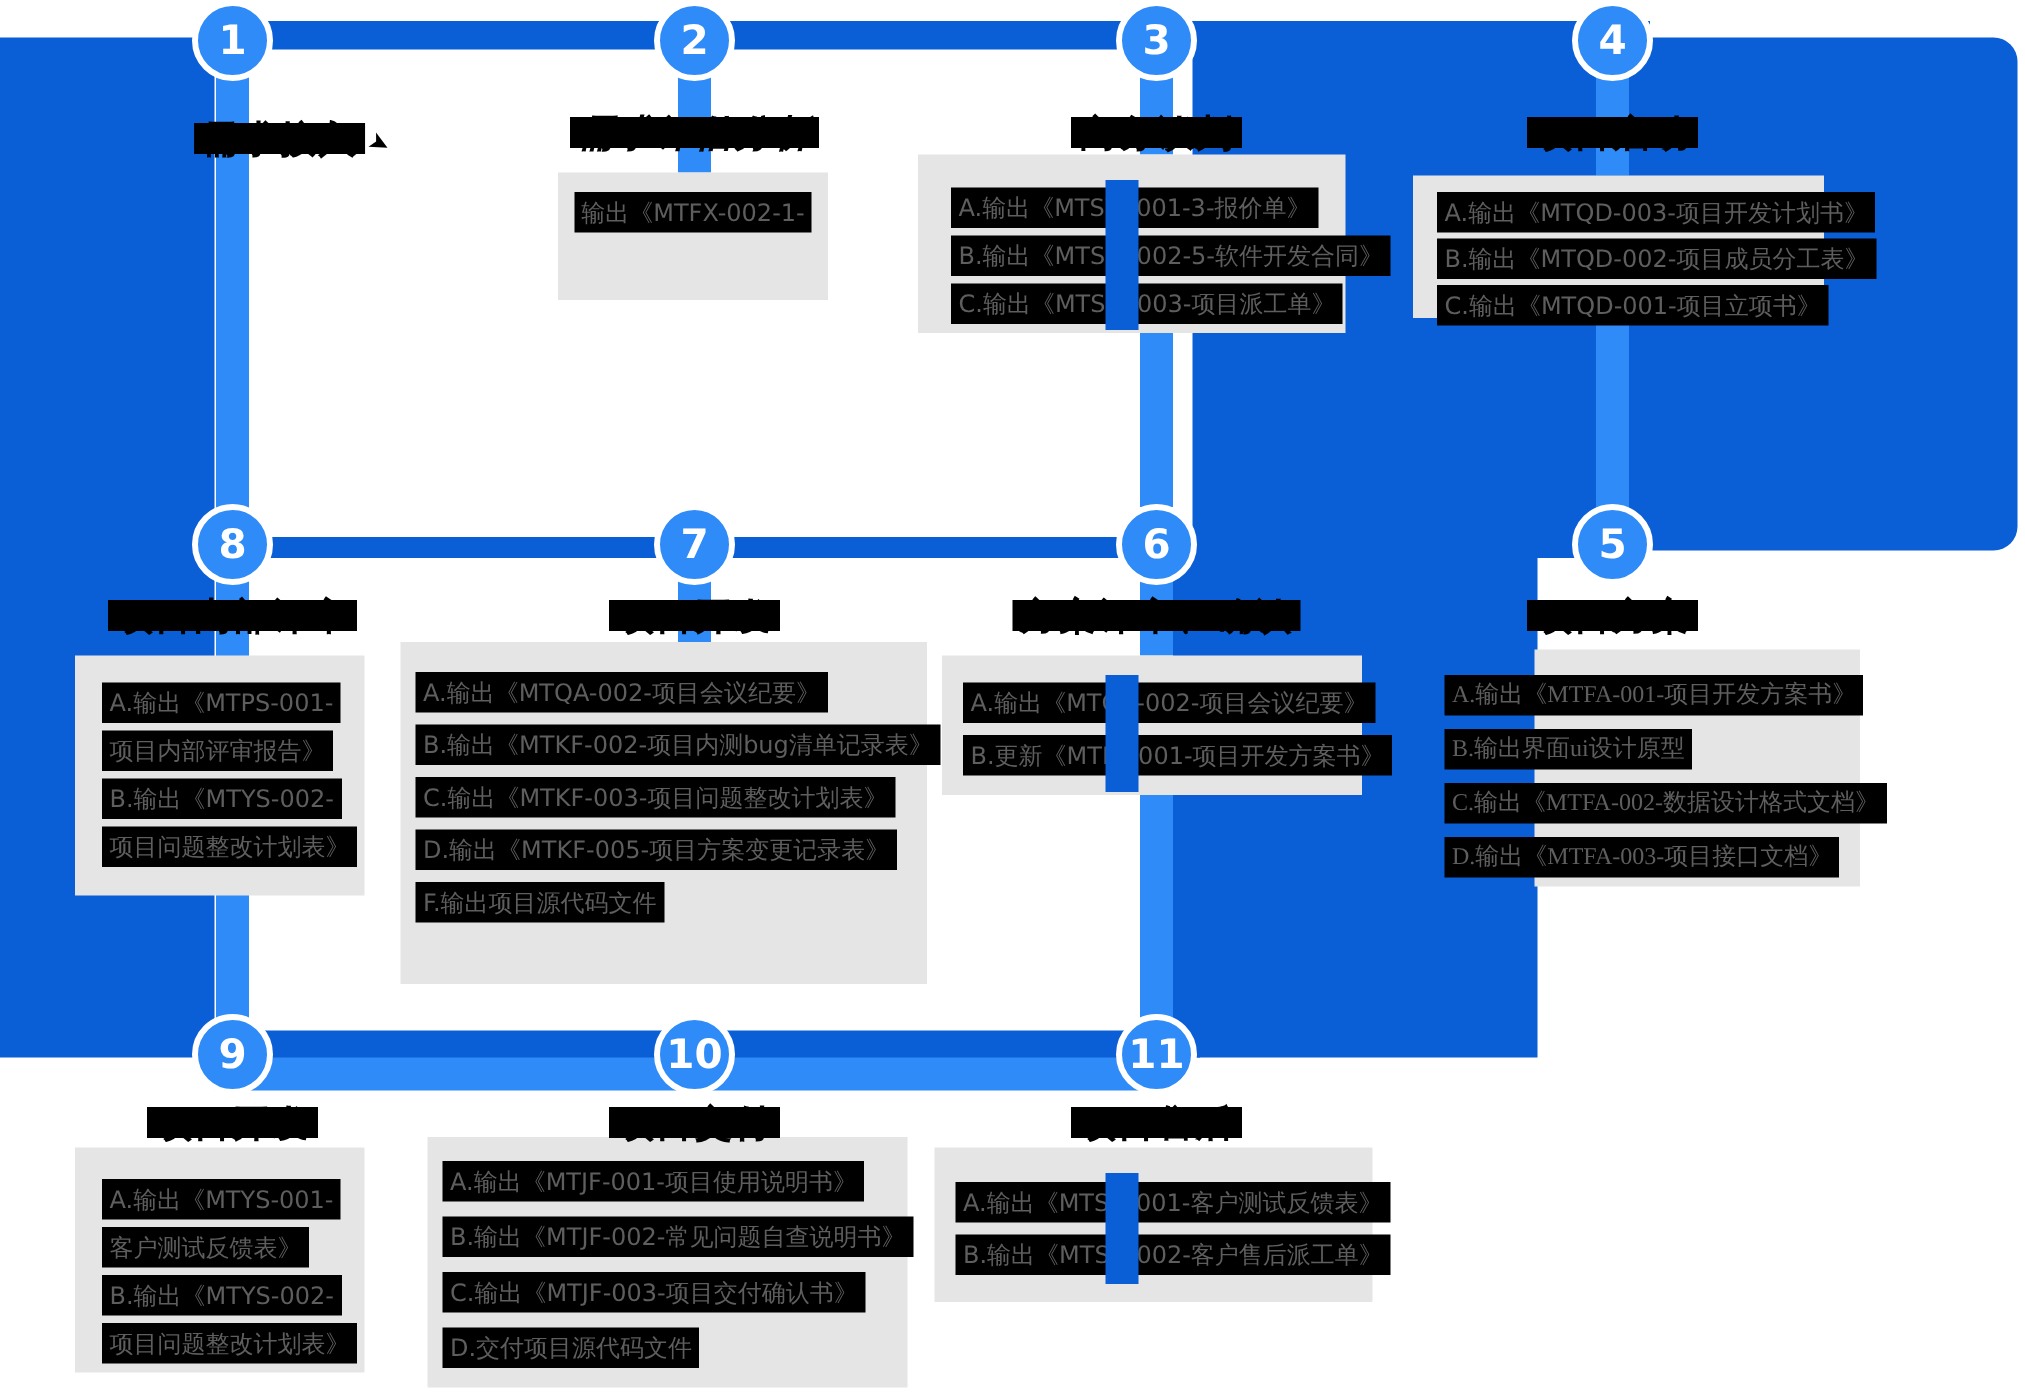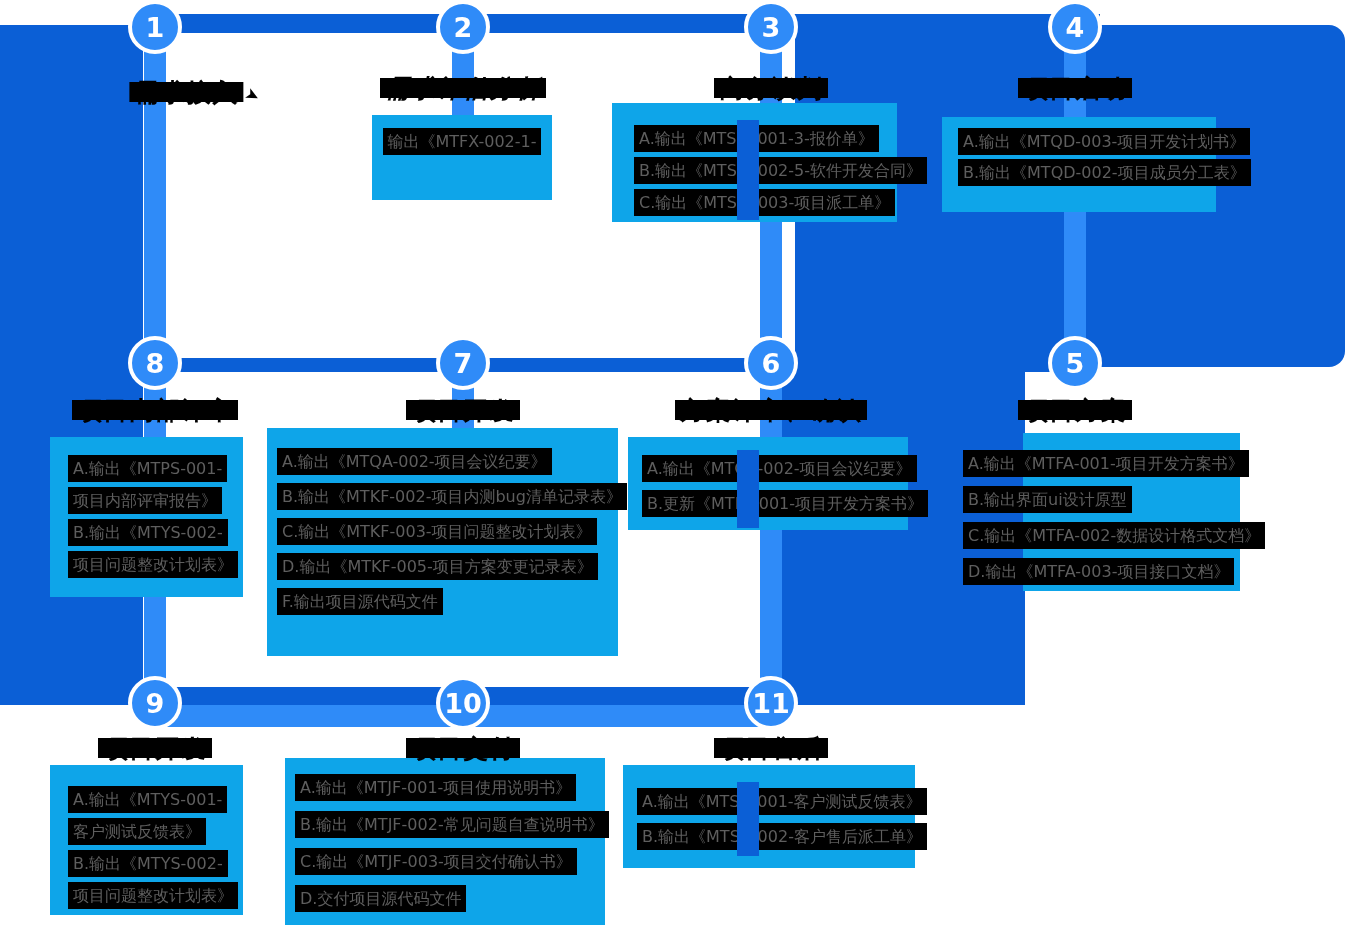--- a/index.html
+++ b/index.html
@@ -11,26 +11,26 @@
   .bar{background:#0B5FD6;z-index:2;}
   .band-light{background:#2F8BF8;z-index:2;}
   .circle{width:54px;height:54px;box-sizing:border-box;border:4px solid #fff;border-radius:50%;
           background:#2F8BF8;color:#fff;font-weight:bold;font-size:27px;z-index:4;
           display:flex;align-items:center;justify-content:center;}
   .title{z-index:4;transform:translateX(-50%);white-space:nowrap;font-size:25px;font-weight:bold;
          color:#000;letter-spacing:1px;}
   .title .hl{background:linear-gradient(to bottom,transparent 14%,#000 14%,#000 84%,transparent 84%);
              padding:0 5px;}
   .cursor{display:inline-block;transform:rotate(28deg);font-size:17px;color:#000;margin-left:2px;}
-  .box{background:#0ea5e9;z-index:3;box-sizing:border-box;}
+  .box{background:#e5e5e5;z-index:3;box-sizing:border-box;}
   .rowline{display:block;}
   .row{background:#000;color:#5E5E5E;font-size:16px;line-height:27px;padding:0 5px;
        white-space:nowrap;display:inline-block;}
   .p32 .rowline{height:32px;} .p30 .rowline{height:31px;} .p35 .rowline{height:35px;}
-  .p36 .rowline{height:36px;} .p37 .rowline{height:37px;}
+  .p36 .rowline{height:36px;font-family:Liberation Serif, serif;} .p37 .rowline{height:37px;}
   .center{text-align:center;}
   .gapstripe{background:#0B5FD6;width:22px;z-index:5;}
 </style>
 </head>
 <body>
 
 <div class="canvas">
 
   <div class="abs panel" style="left:0;top:25px;width:143px;height:680px;"></div>
   <div class="abs panel" style="left:795px;top:25px;width:550px;height:342px;border-radius:0 16px 16px 0;"></div>
@@ -103,20 +103,21 @@
 
   <div class="abs box p32" style="left:612px;top:103px;width:285px;height:119px;padding:22px 0 0 22px;">
     <div class="rowline"><span class="row">A.输出《MTSW-001-3-报价单》</span></div>
     <div class="rowline"><span class="row">B.输出《MTSW-002-5-软件开发合同》</span></div>
     <div class="rowline"><span class="row">C.输出《MTSW-003-项目派工单》</span></div>
   </div>
 
   <div class="abs box p30" style="left:942px;top:117px;width:274px;height:95px;padding:11px 0 0 16px;">
     <div class="rowline"><span class="row">A.输出《MTQD-003-项目开发计划书》</span></div>
     <div class="rowline"><span class="row">B.输出《MTQD-002-项目成员分工表》</span></div>
+    <div class="rowline"><span class="row">C.输出《MTQD-001-项目立项书》</span></div>
   </div>
 
   <div class="abs box p36" style="left:1023px;top:433px;width:217px;height:158px;padding-top:17px;">
     <div class="rowline" style="margin-left:-60px;"><span class="row">A.输出《MTFA-001-项目开发方案书》</span></div>
     <div class="rowline" style="margin-left:-60px;"><span class="row">B.输出界面ui设计原型</span></div>
     <div class="rowline" style="margin-left:-60px;"><span class="row">C.输出《MTFA-002-数据设计格式文档》</span></div>
     <div class="rowline" style="margin-left:-60px;"><span class="row">D.输出《MTFA-003-项目接口文档》</span></div>
   </div>
 
   <div class="abs box p35" style="left:628px;top:437px;width:280px;height:93px;padding:18px 0 0 14px;">

